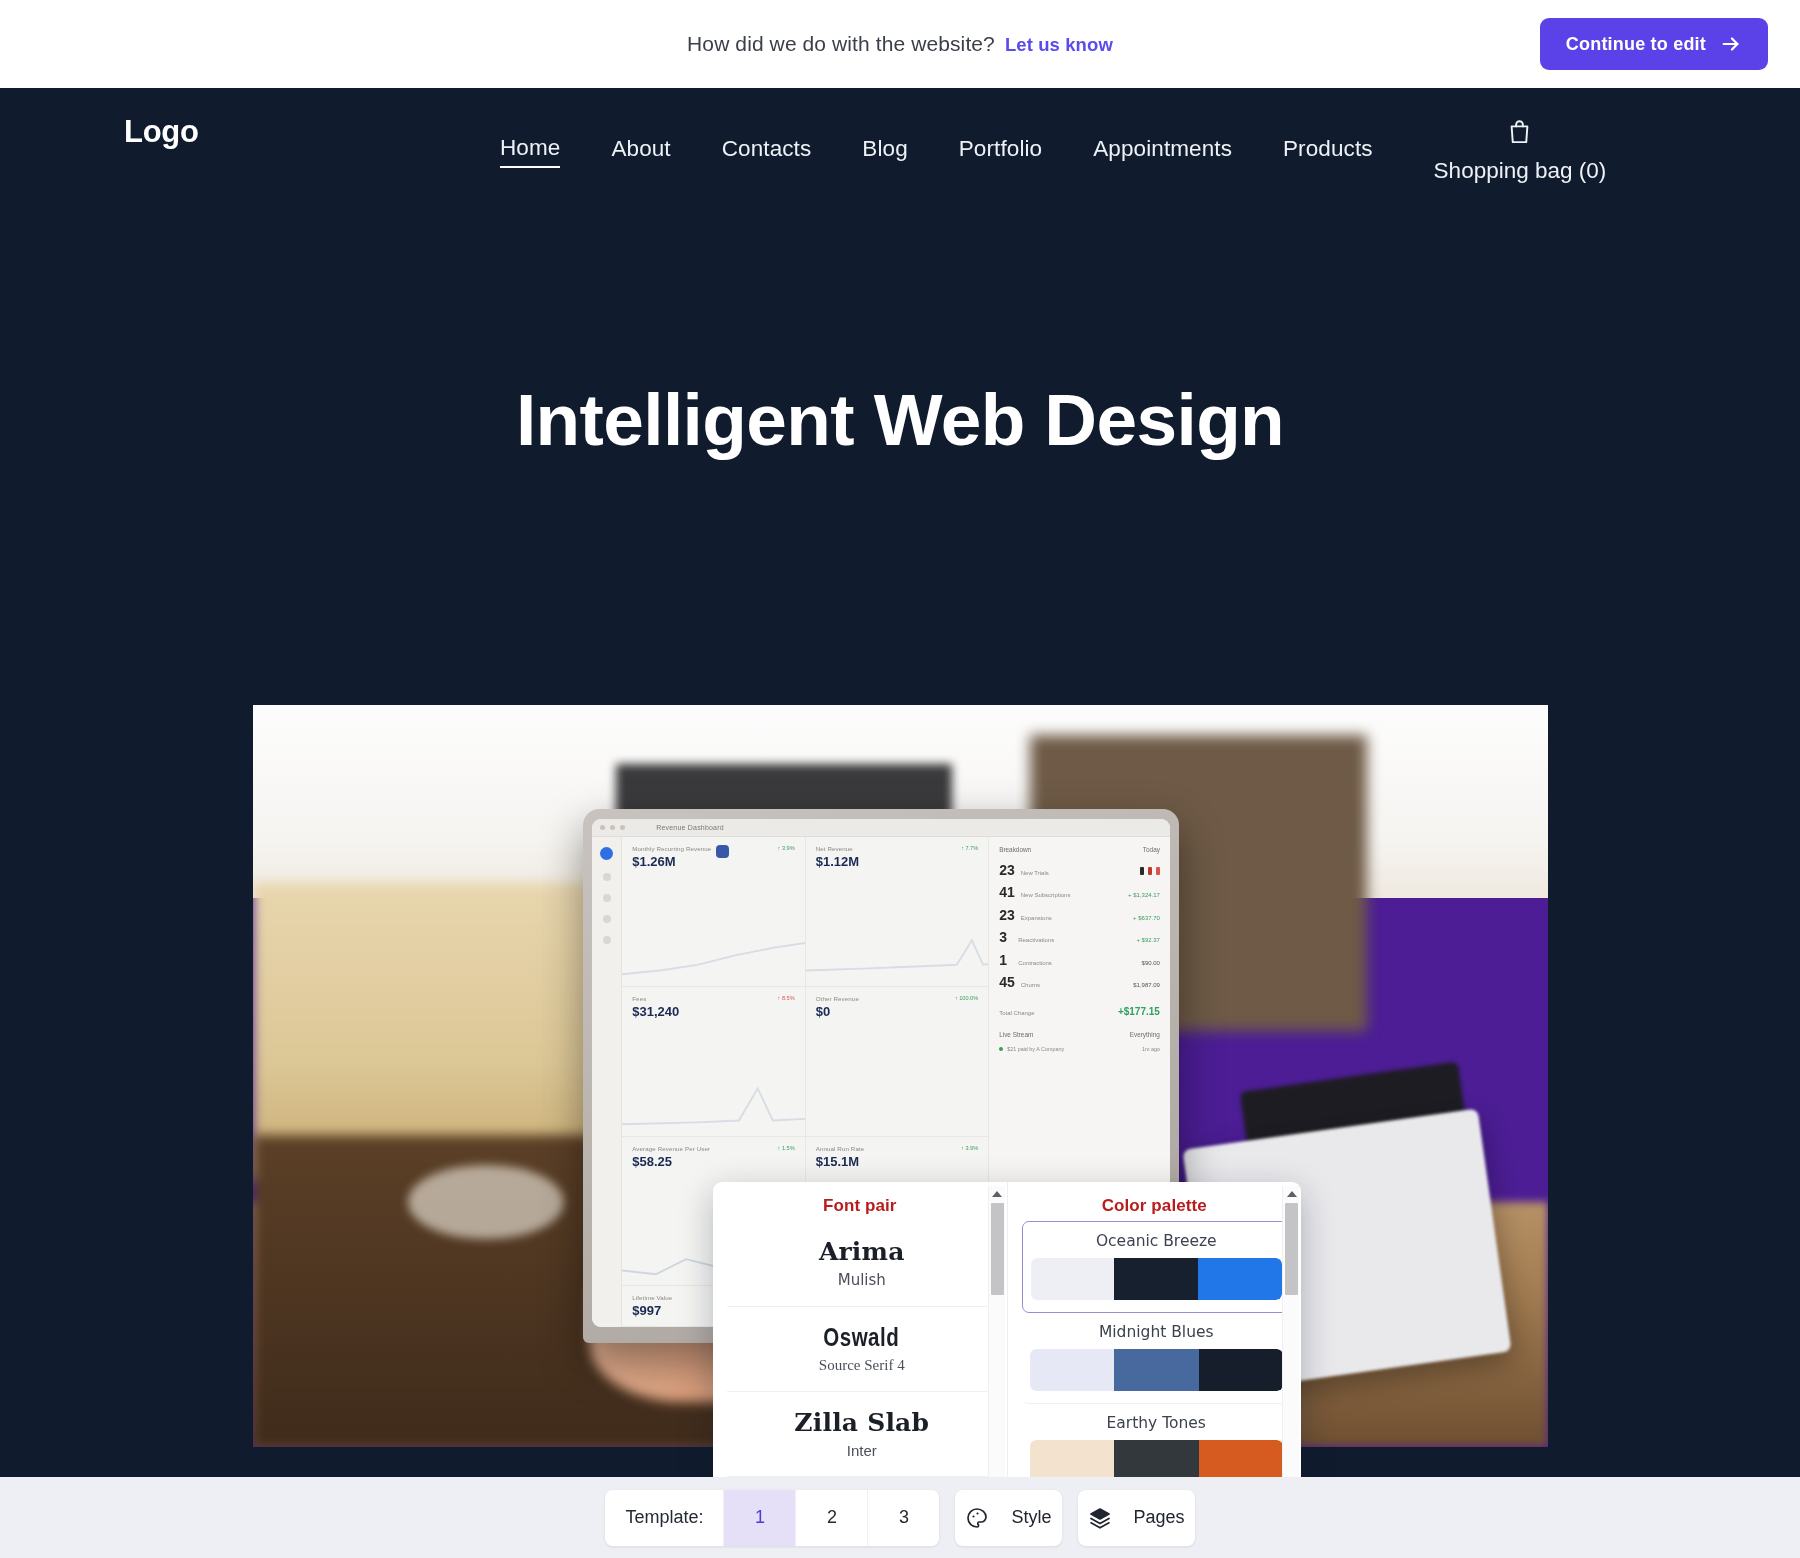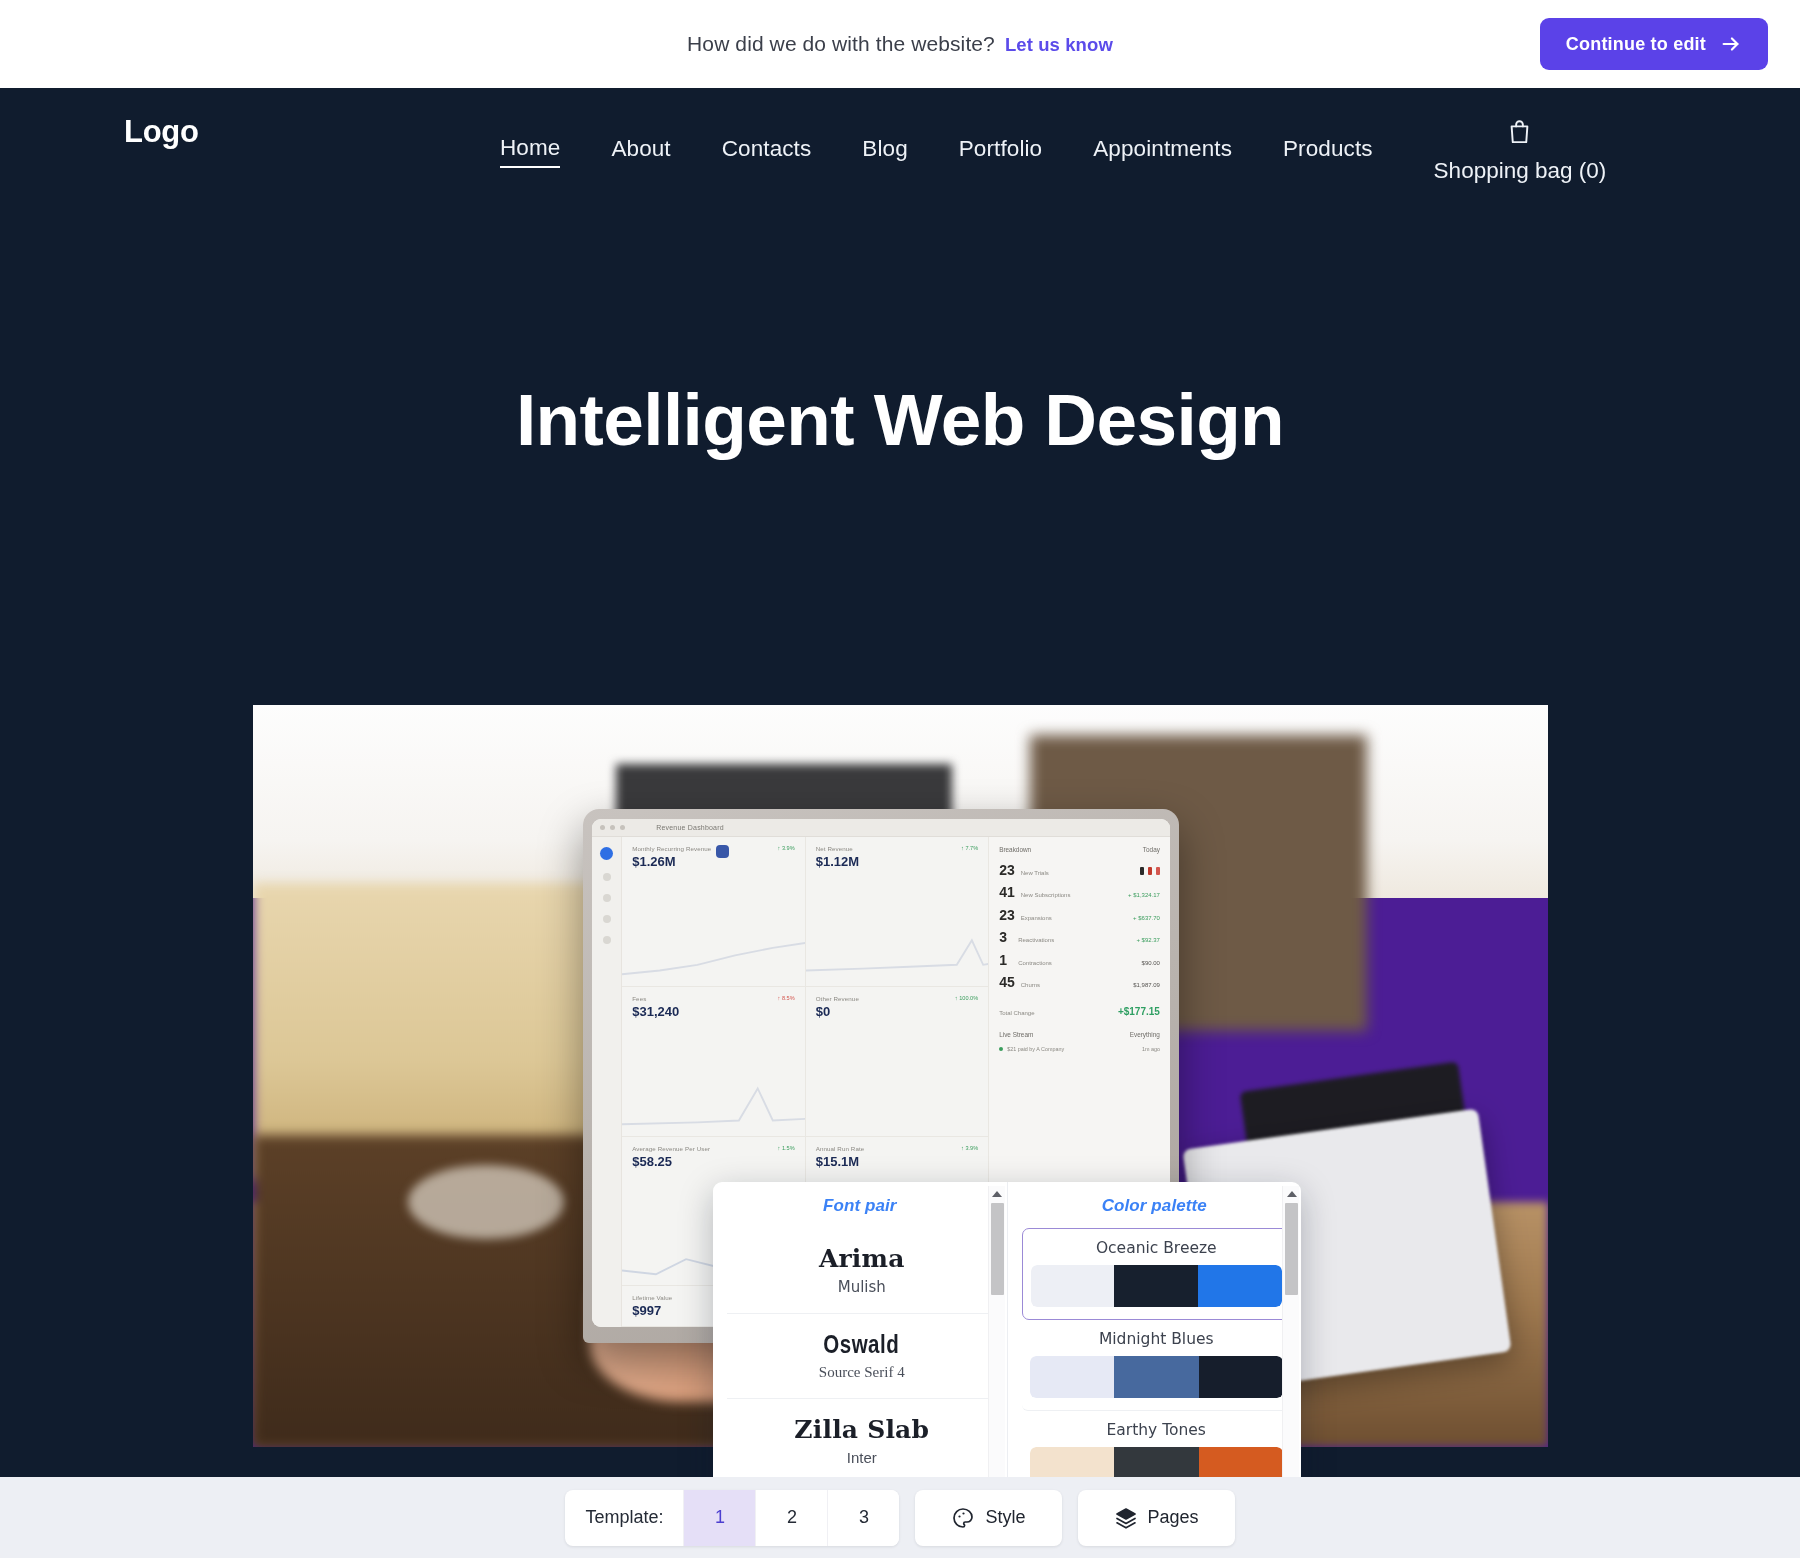--- a/index.html
+++ b/index.html
@@ -230,21 +230,21 @@
     width: 588px; height: 376px;
     background: #ffffff; border-radius: 9px;
     box-shadow: 0 10px 34px rgba(10,20,40,.28);
     display: flex; z-index: 30;
     overflow: hidden;
   }
   .pop-col { flex: 1; padding: 14px 0 10px 0; position: relative; }
   .pop-col + .pop-col { border-left: 1px solid #eceef2; }
   .pop-title {
     text-align: center; font-size: 17px; font-weight: 700;
-    color: #3b82f6; letter-spacing: .1px; margin-bottom: 12px; font-style: italic;
+    color: #b91c1c; letter-spacing: .1px; margin-bottom: 5px;
   }
   .pop-list {
     position: relative; margin: 0 10px 0 14px; height: 306px;
     overflow: hidden;
   }
 
   .font-item {
     border-bottom: 1px solid #eef0f3;
     padding: 16px 0 17px 0; text-align: center; cursor: pointer;
   }
@@ -306,22 +306,22 @@
     display: flex; align-items: center; padding: 0 20px;
     font-size: 18px; color: #252b36; font-weight: 500; white-space: nowrap;
   }
   .tpl-btn {
     width: 72px; display: flex; align-items: center; justify-content: center;
     font-size: 18px; color: #252b36; cursor: pointer;
     border-left: 1px solid #f0f0f4; background: #fff;
   }
   .tpl-btn.active { background: #e5dff7; color: #4c3fd0; }
   .tool-btn {
-    height: 56px; display: flex; align-items: center; gap: 10px;
-    padding: 0 36px; background: #fff; border-radius: 8px;
+    height: 56px; display: flex; align-items: center; gap: 22px;
+    padding: 0 10px; background: #fff; border-radius: 8px;
     font-size: 18px; color: #20252f; font-weight: 500; cursor: pointer;
     box-shadow: 0 1px 3px rgba(20,25,40,.10);
   }
   .tool-ico { display: block; width: 24px; height: 24px; }
 </style>
 </head>
 <body>
 
 <div class="editor-bar">
   <div class="feedback-wrap">

